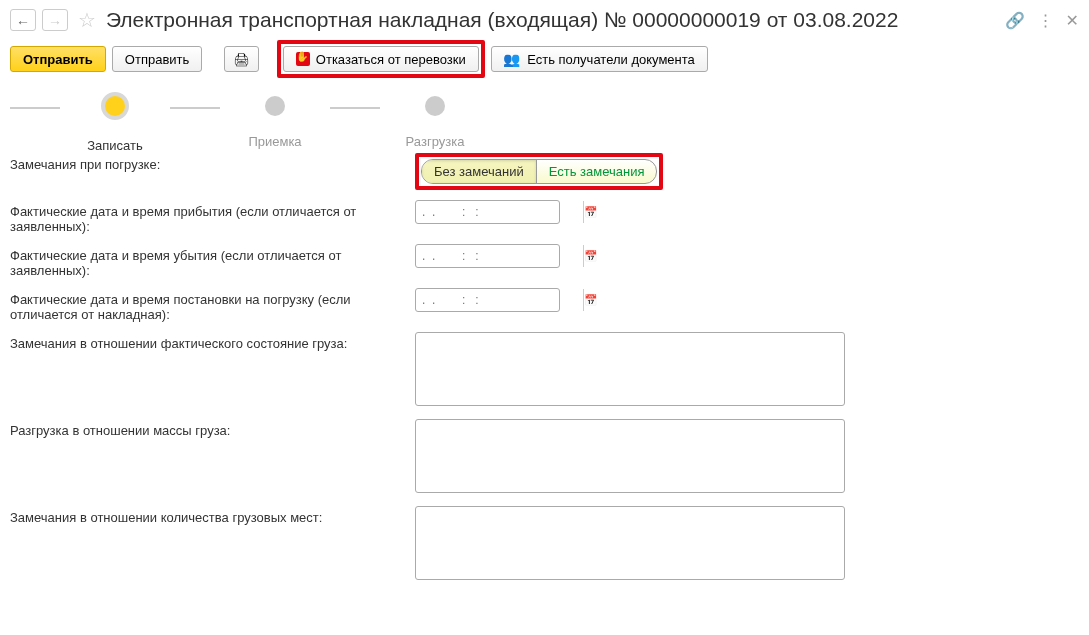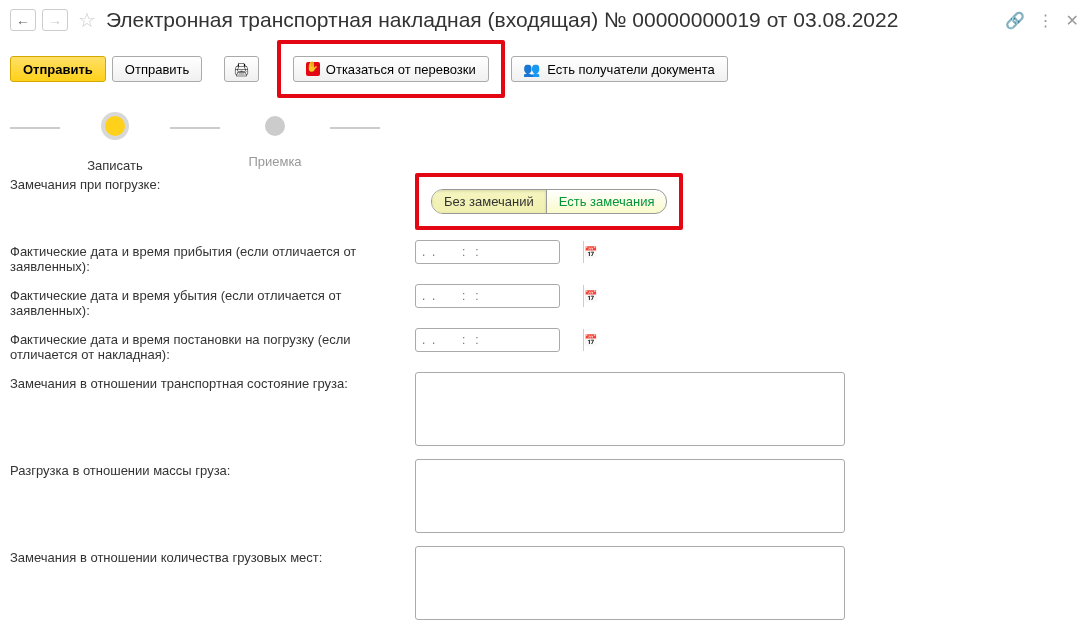--- a/index.html
+++ b/index.html
@@ -60,21 +60,21 @@
     }
     .btn-primary {
       background: linear-gradient(#ffe066,#ffd11a);
       border-color: #d4a800;
       font-weight: bold;
     }
     .btn-icon-only { padding: 0 8px; }
     .red-highlight {
       border: 4px solid #e30613;
       display: inline-flex;
-      padding: 12px;
+      padding: 2px;
       border-radius: 2px;
       align-items: flex-end;
     }
     .stop-icon {
       width: 14px; height: 14px;
       background: #e30613;
       border-radius: 2px;
       position: relative;
       display: inline-block;
     }
@@ -210,20 +210,24 @@
   <div class="step">
     <div class="step-circle active"></div>
     <div class="step-label">Записать</div>
   </div>
   <div class="step-line"></div>
   <div class="step">
     <div class="step-circle"></div>
     <div class="step-label" style="color:#999">Приемка</div>
   </div>
   <div class="step-line"></div>
+  <div class="step">
+    <div class="step-circle"></div>
+    <div class="step-label" style="color:#999">Разгрузка</div>
+  </div>
 </div>
 
 <div class="form-row">
   <div class="form-label">Замечания при погрузке:</div>
   <div class="form-control-area">
     <span class="red-highlight">
       <div class="toggle-group">
         <button class="toggle-btn active">Без замечаний</button>
         <div class="toggle-divider"></div>
         <button class="toggle-btn green">Есть замечания</button>
@@ -262,21 +266,21 @@
     <div class="date-input-wrap">
       <input class="date-input" placeholder=".  .        :   :" style="">
       <div class="date-picker-btn">
           <span>📅</span>
         </div>
     </div>
   </div>
 </div>
 
 <div class="form-row">
-  <div class="form-label">Замечания в отношении транспортная состояние груза:</div>
+  <div class="form-label">Замечания в отношении фактического состояние груза:</div>
   <div class="form-control-area">
     <textarea class="textarea-ctrl" style=""></textarea>
   </div>
 </div>
 
 <div class="form-row">
   <div class="form-label">Разгрузка в отношении массы груза:</div>
   <div class="form-control-area">
     <textarea class="textarea-ctrl" style=""></textarea>
   </div>

